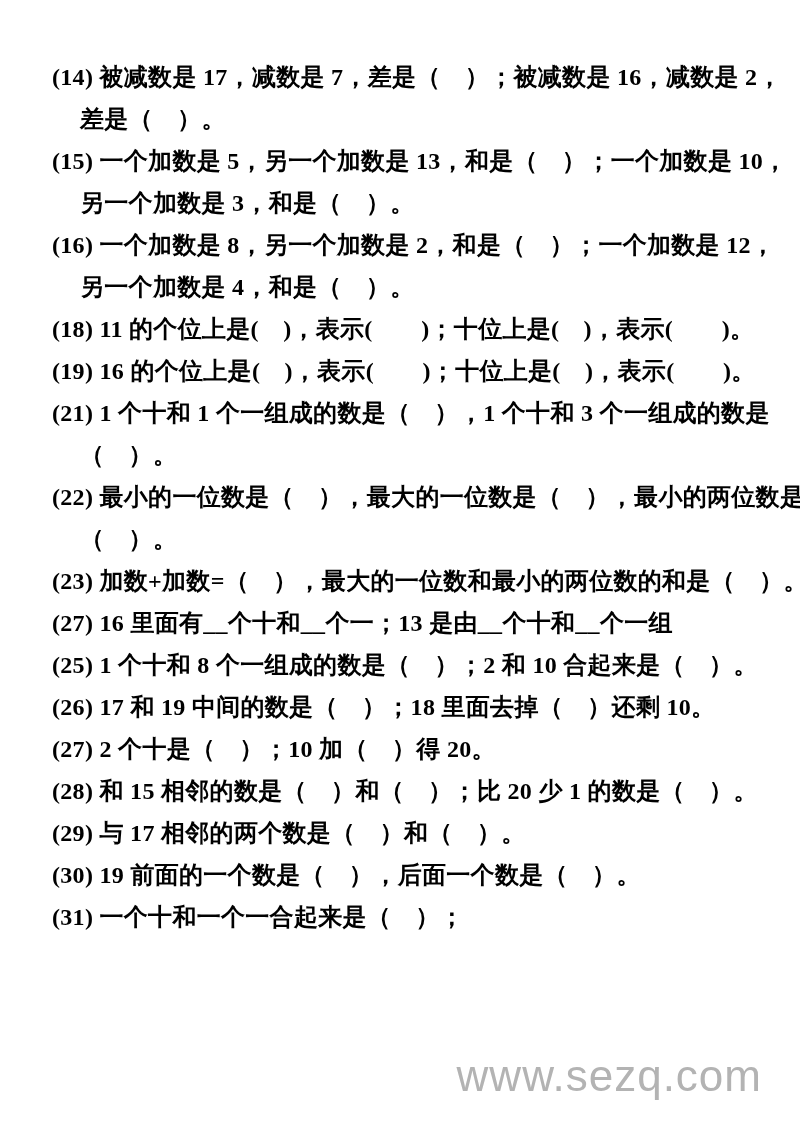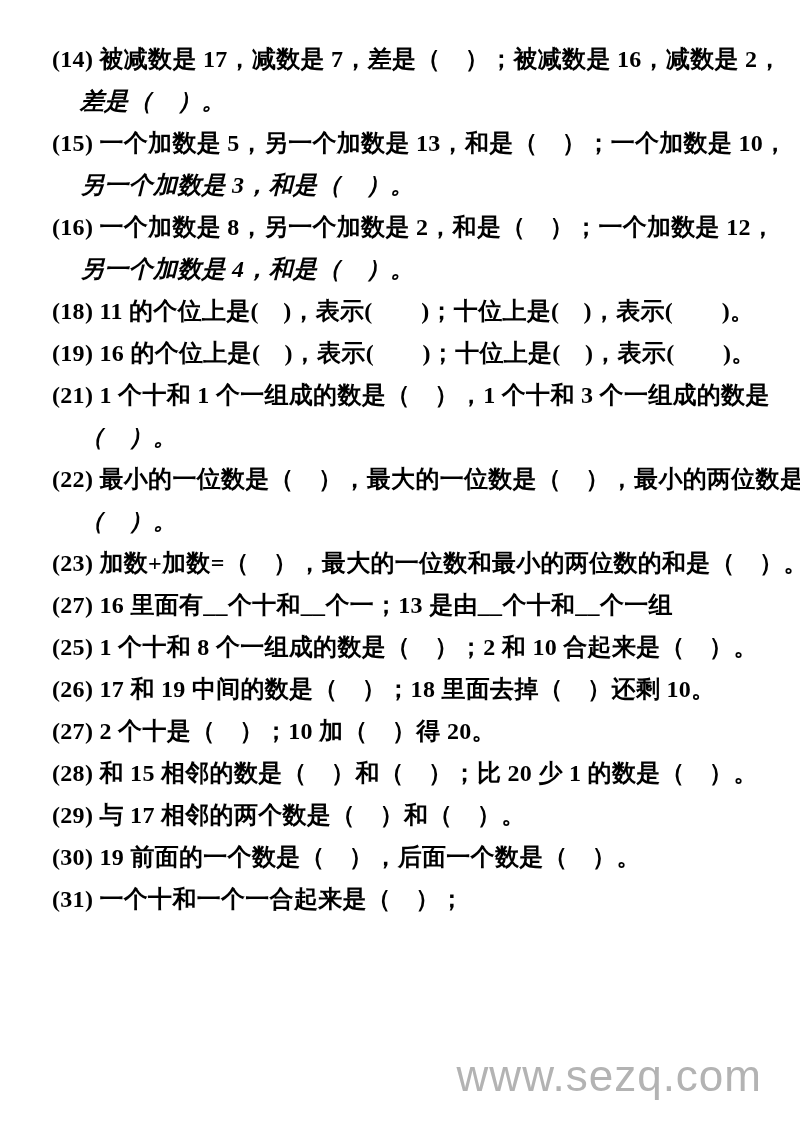--- a/index.html
+++ b/index.html
@@ -9,33 +9,32 @@
   }
   .page {
     position: relative;
     width: 800px;
     height: 1131px;
     background: #ffffff;
     overflow: hidden;
     font-family: "Liberation Serif", serif;
   }
   .content {
-    padding: 38px 18px 0 52px;
+    padding: 56px 18px 0 52px;
   }
   .line {
     font-size: 24px;
     line-height: 42px;
     font-weight: bold;
     color: #000000;
     white-space: pre;
     letter-spacing: 0.3px;
   }
   .indent {
     padding-left: 28px;
-    font-style: italic;
   }
   .watermark {
     position: absolute;
     right: 38px;
     bottom: 30px;
     font-family: "Liberation Sans", sans-serif;
     font-weight: normal;
     font-size: 44px;
     color: #b3b3b3;
     letter-spacing: 1px;

